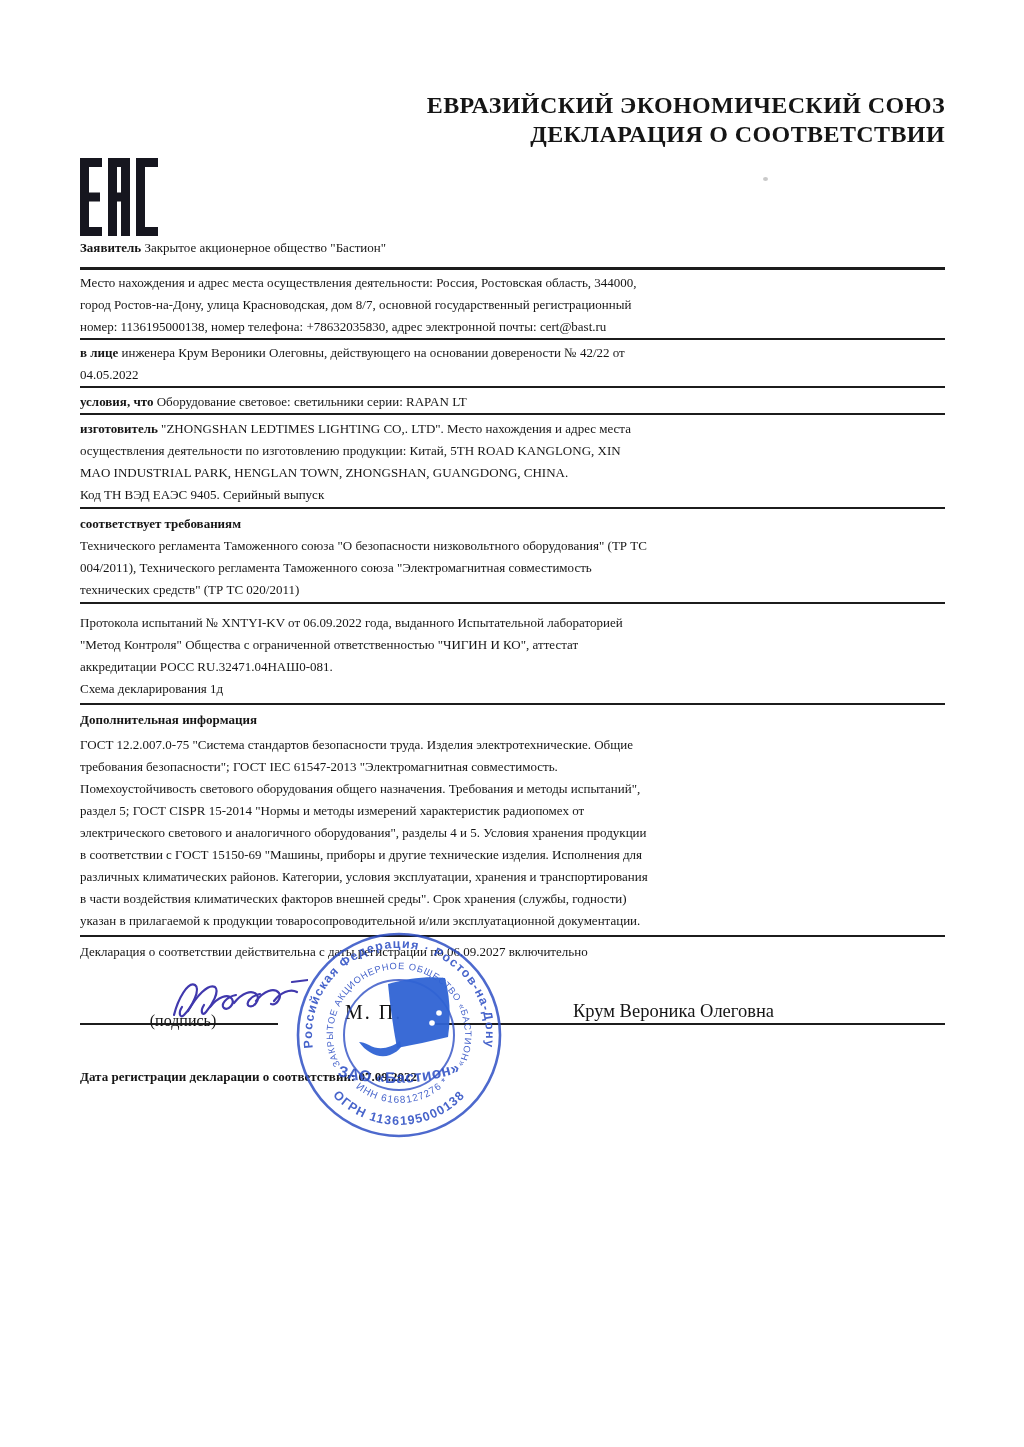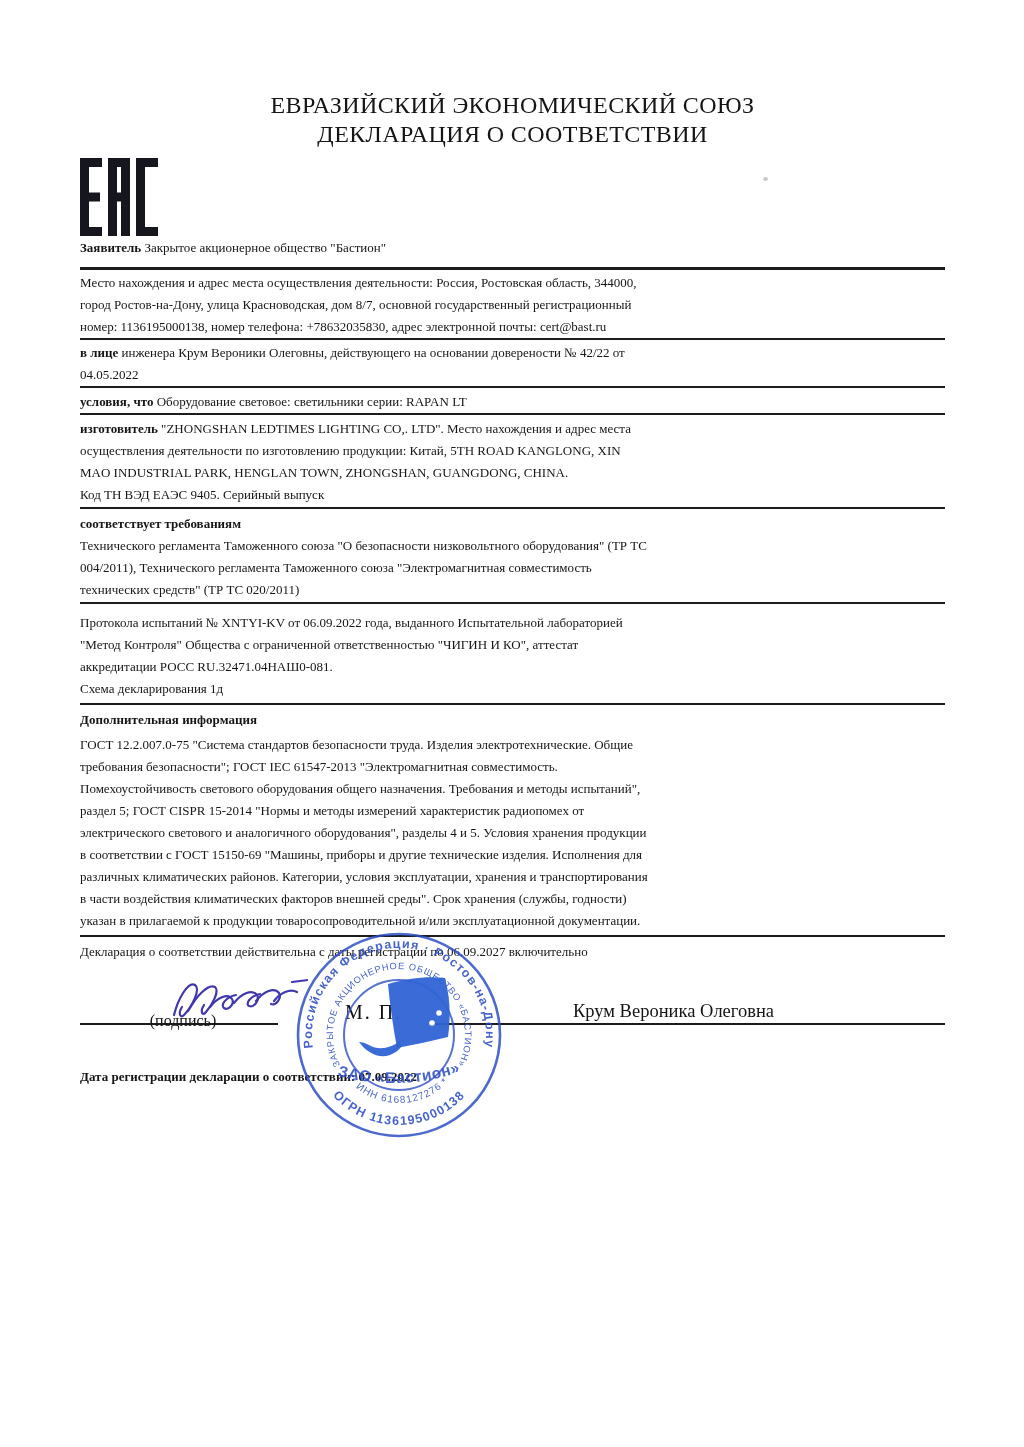--- a/index.html
+++ b/index.html
@@ -1,19 +1,19 @@
 <!DOCTYPE html>
 <html><head>
 <meta charset="utf-8">
 <style>
   html,body{margin:0;padding:0;background:#fff;}
   .page{position:relative;width:1024px;height:1447px;background:#fff;overflow:hidden;
         font-family:"Liberation Serif","DejaVu Serif",serif;color:#151515;}
   .content{position:absolute;left:80px;top:0;width:865px;}
-  .title{padding-top:91px;text-align:center;font-size:24px;font-weight:normal;line-height:29px;letter-spacing:.4px;}
+  .title{padding-top:91px;text-align:right;font-size:24px;font-weight:bold;line-height:29px;letter-spacing:.4px;}
   .eac{margin-top:9px;height:78px;}
   p{margin:0;font-size:13px;line-height:22px;white-space:pre-line;}
   .applicant{line-height:24px;}
   .h{font-weight:bold;}
   .rule{height:2px;background:#1c1c1c;}
   .rule.thick{height:3px;}
   .bold-line{font-weight:normal;}
   .sig-block{position:relative;height:92px;}
   .sigline{position:absolute;height:2px;background:#1c1c1c;top:60px;}
   .sigline.left{left:0;width:198px;}

